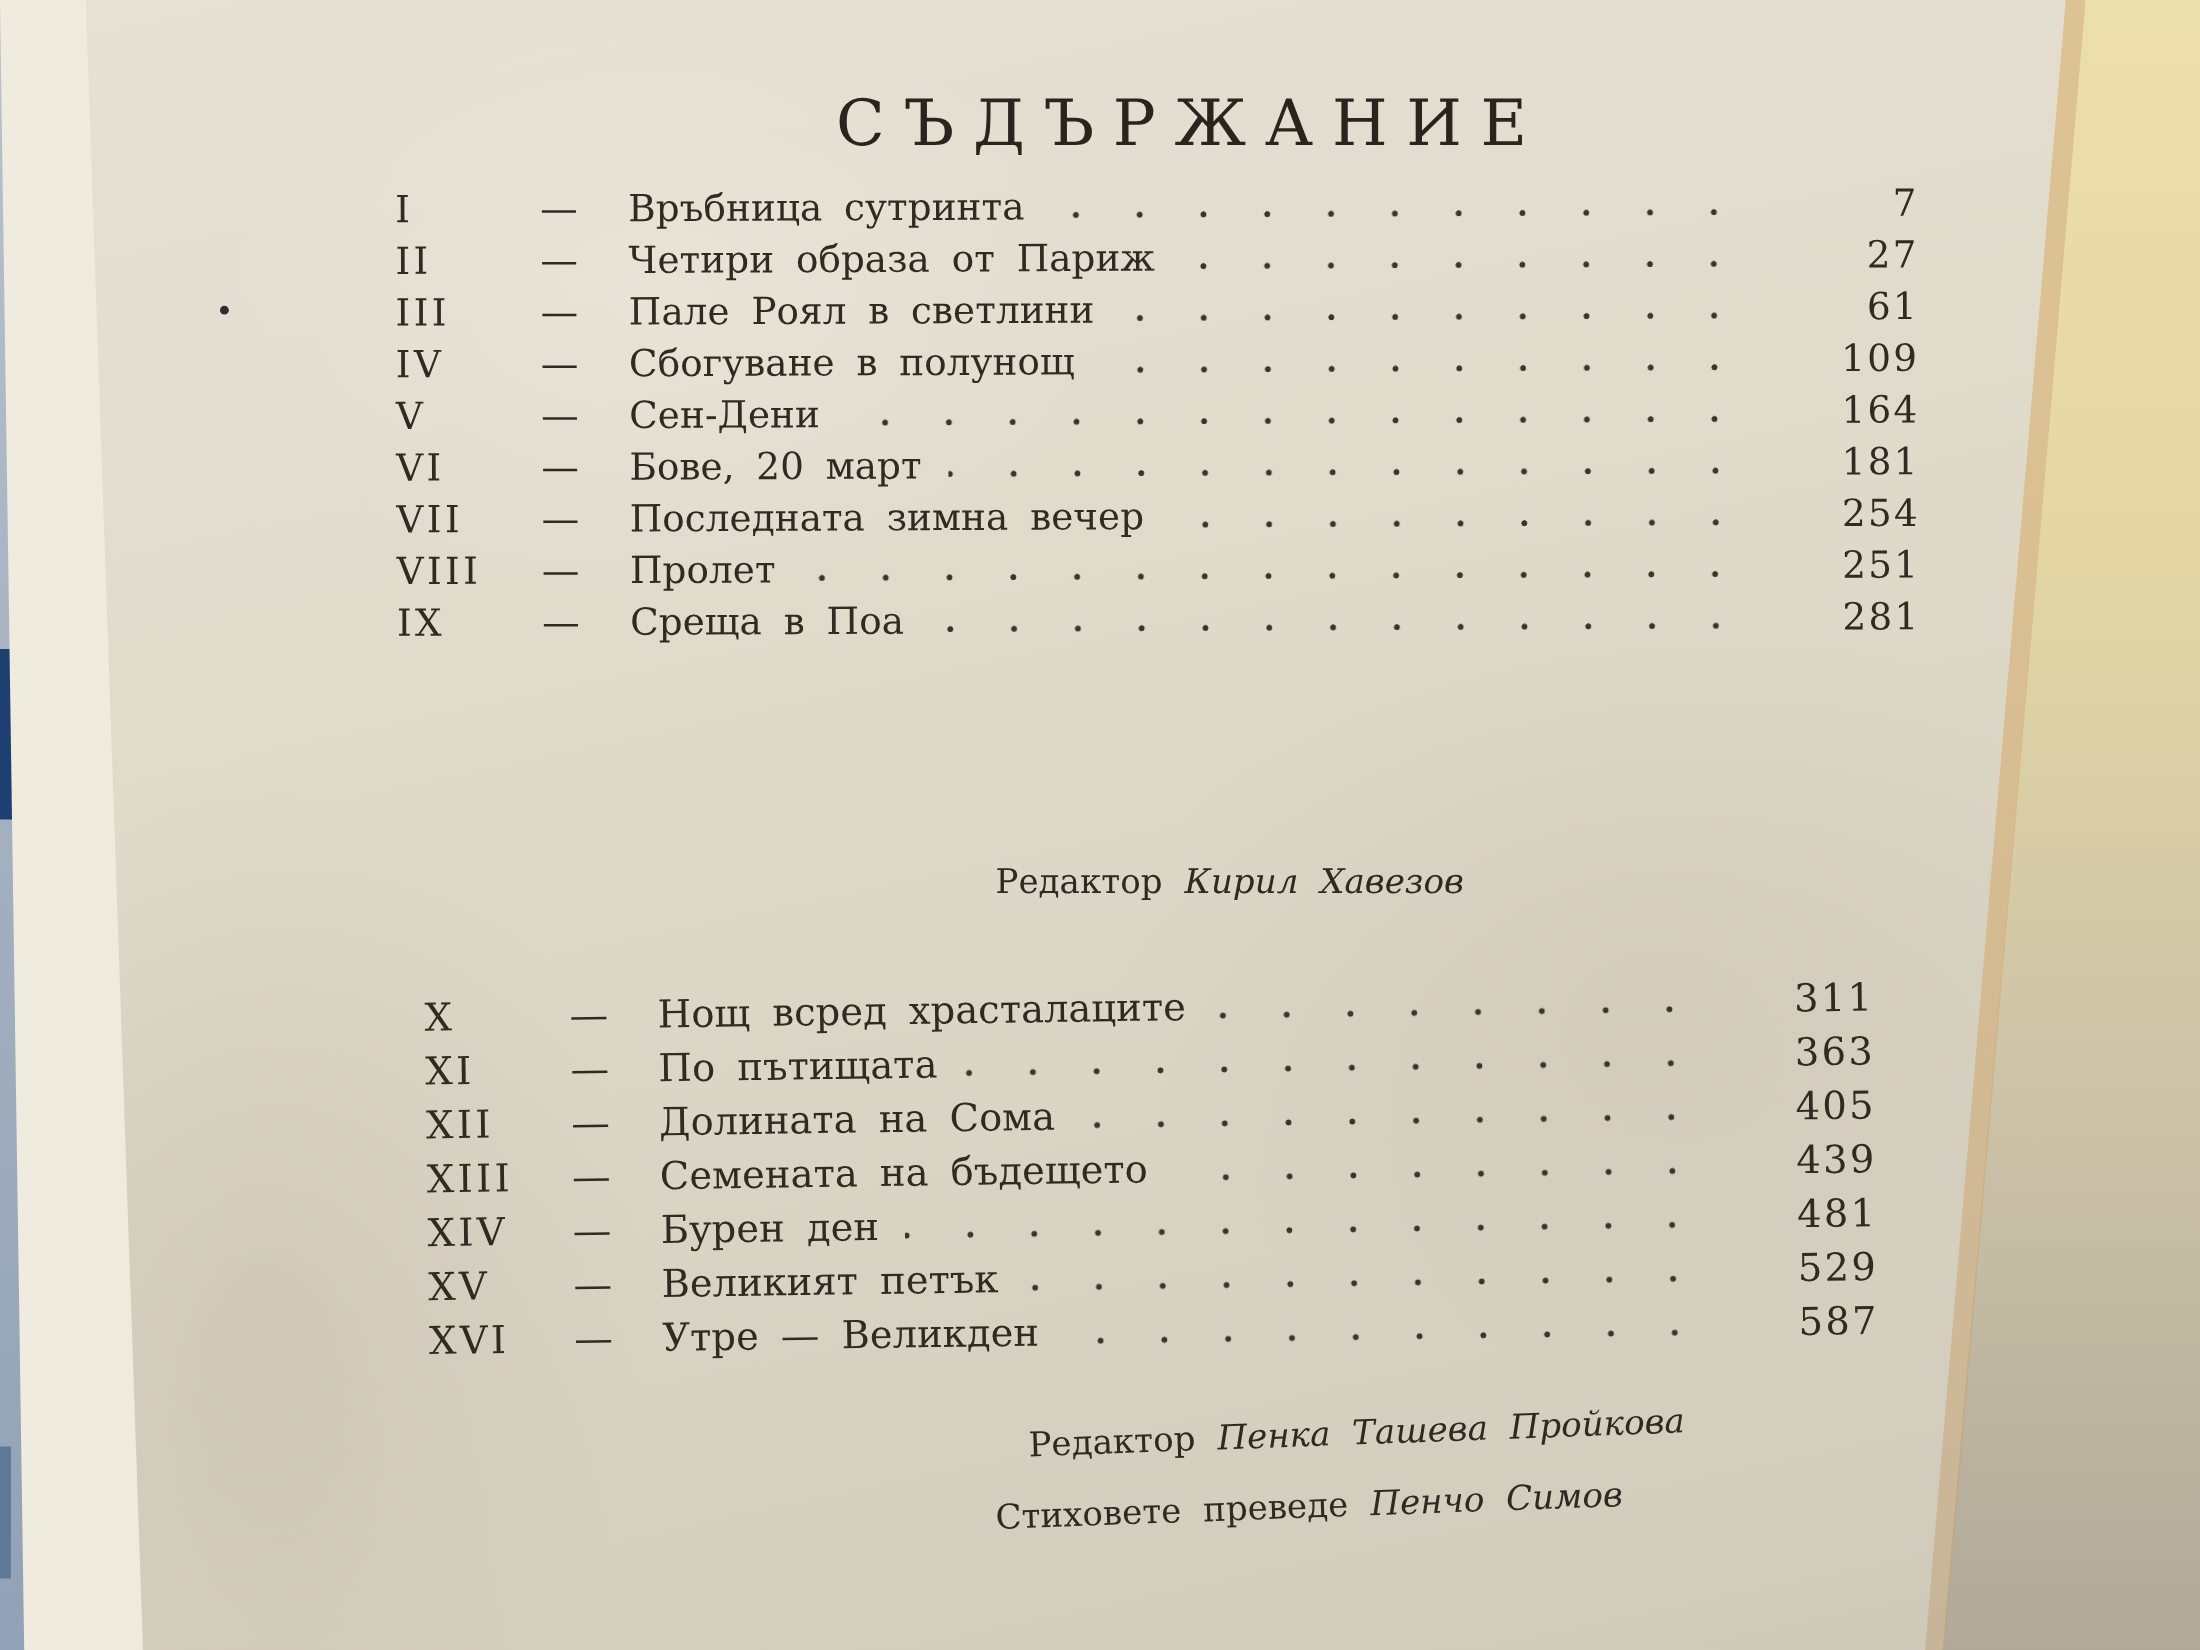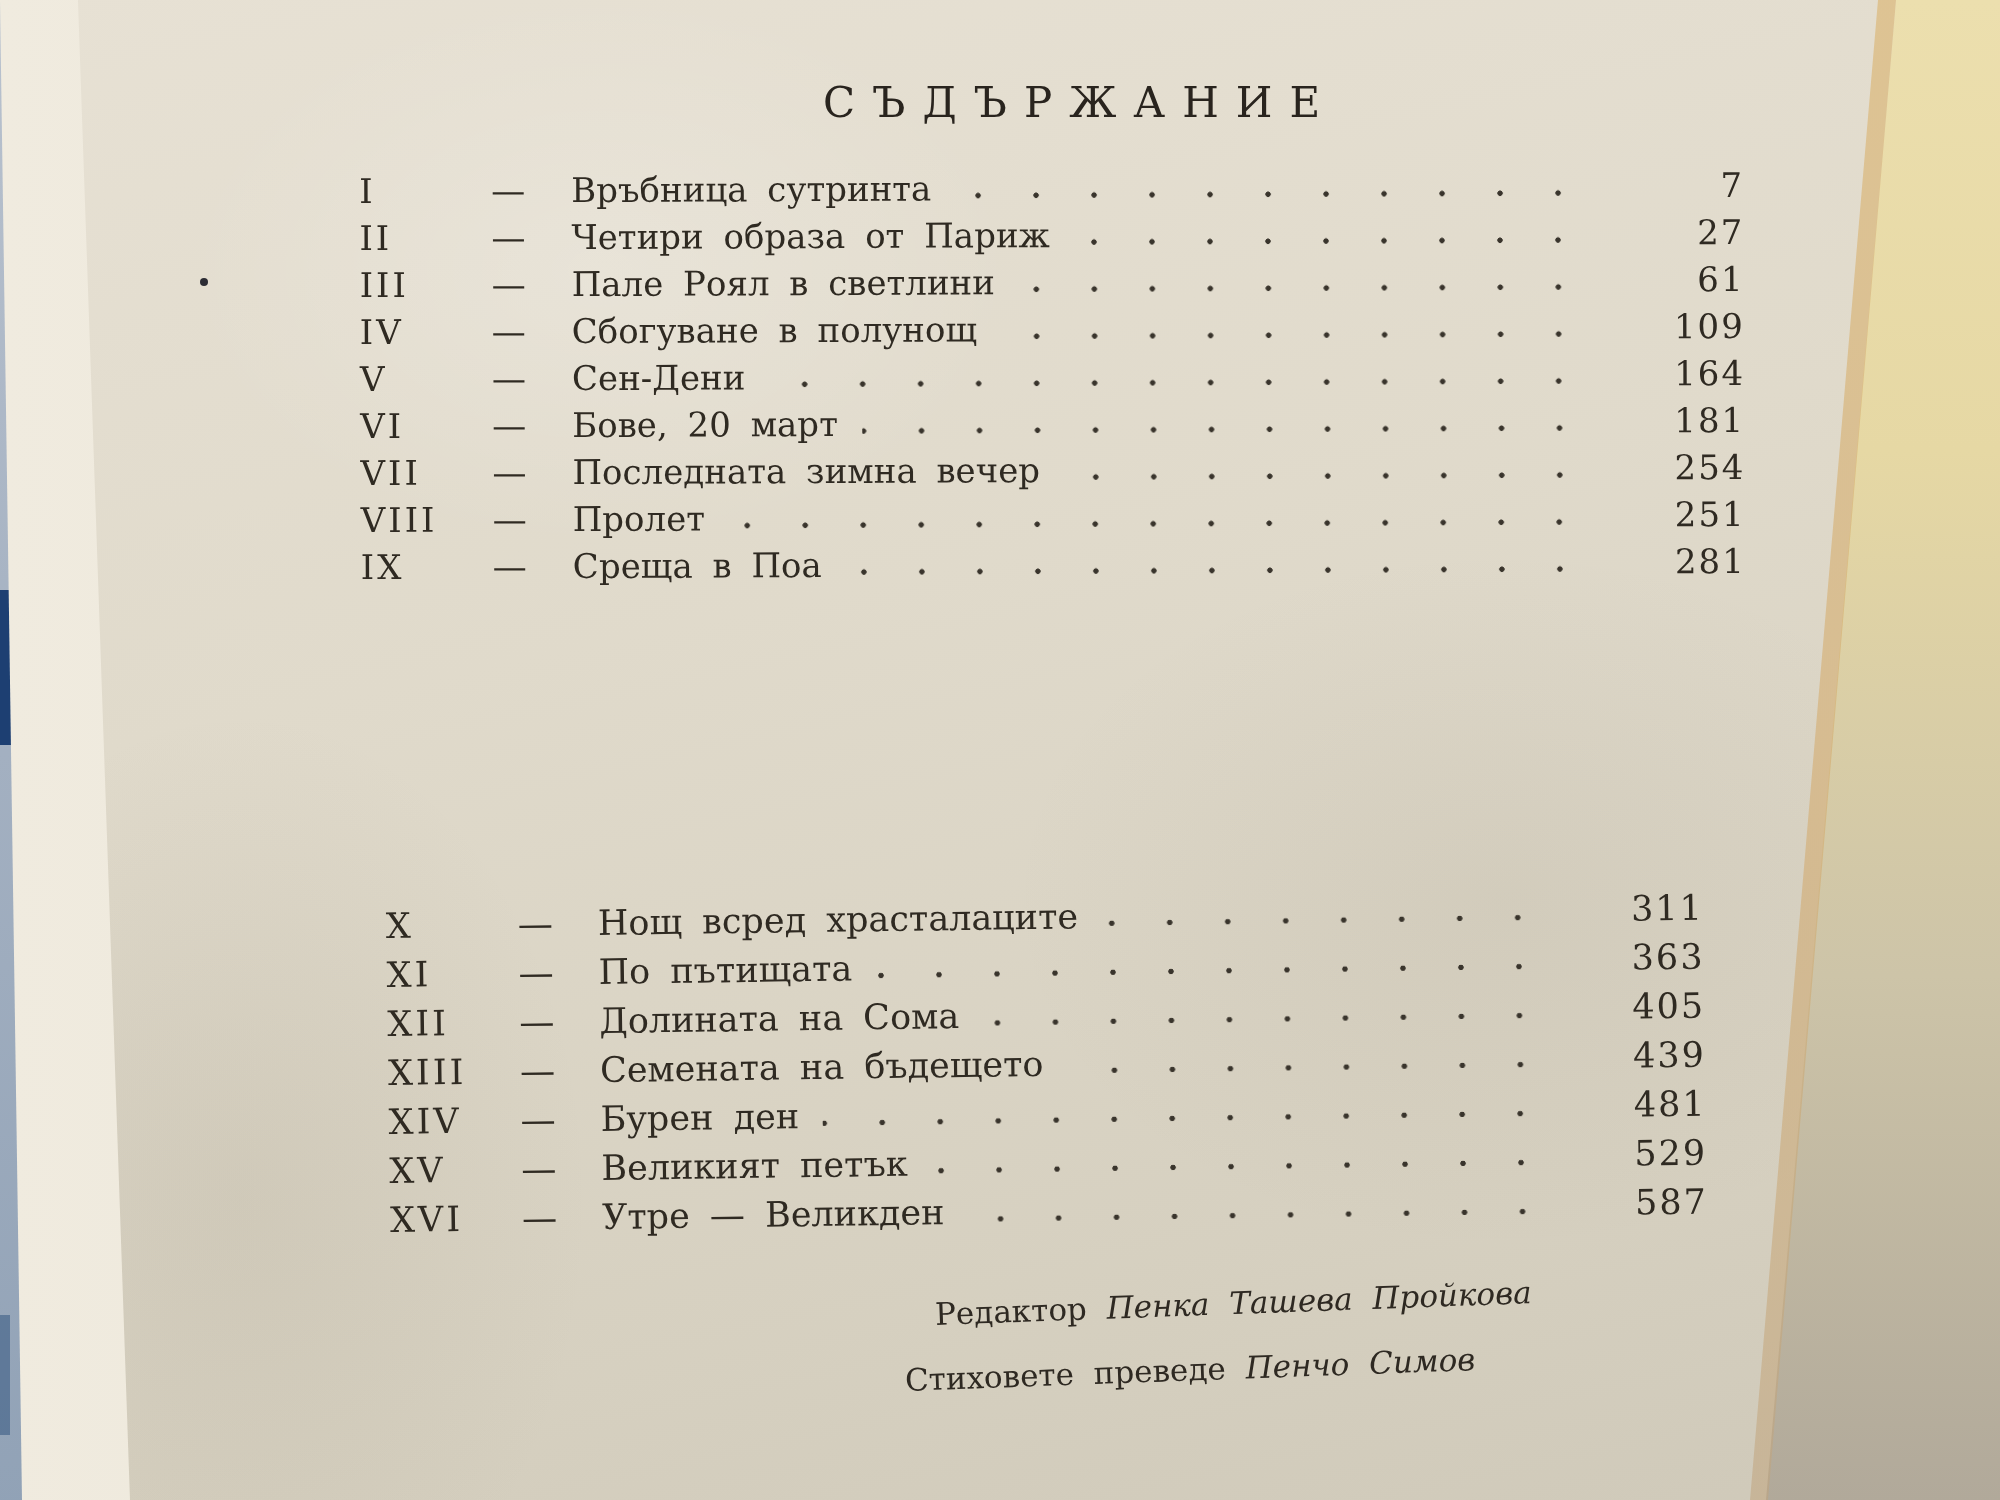--- a/index.html
+++ b/index.html
@@ -43,21 +43,21 @@
   }
   
   .right-crease{
     clip-path:polygon(1896px 0px,1878px 0px,1750px 1500px,1768px 1500px);
     background:linear-gradient(to bottom,#d9ae62 0%,#d3a868 55%,#c0a47e 100%);
     opacity:.55;
   }
   .content{position:absolute;inset:0;color:#2f2a22;}
   .page-title{
     position:absolute;left:760px;top:78px;width:640px;
-    text-align:center;font-size:42px;letter-spacing:17px;
+    text-align:center;font-size:58px;letter-spacing:17px;
     color:#29241e;white-space:nowrap;
   }
   .toc{position:absolute;display:flex;flex-direction:column;}
   .toc.part1{left:360px;top:166px;width:1385px;transform:rotate(-0.25deg);}
   .toc.part2{left:388px;top:903px;width:1318px;transform:rotate(-0.8deg);transform-origin:left center;}
   .toc-row{display:flex;align-items:baseline;font-size:34px;height:47px;line-height:44px;}
   .part2 .toc-row{font-size:35px;height:49px;line-height:46px;}
   .roman{width:132px;letter-spacing:3px;}
   .dashsep{width:80px;}
   .chapter-title{white-space:nowrap;padding-right:24px;word-spacing:9px;}
@@ -151,20 +151,23 @@
       </div>
       <div class="toc-row">
         <span class="roman">IX</span>
         <span class="dashsep">—</span>
         <span class="chapter-title">Среща в Поа</span>
         <span class="dots"></span>
         <span class="pageno">281</span>
       </div>
     </div>
 
+  <div class="credit credit-mid">
+    <span>Редактор</span><span class="name">Кирил Хавезов</span>
+  </div>
 
   <div class="toc part2" id="toc-part2">
       <div class="toc-row">
         <span class="roman">X</span>
         <span class="dashsep">—</span>
         <span class="chapter-title">Нощ всред храсталаците</span>
         <span class="dots"></span>
         <span class="pageno">311</span>
       </div>
       <div class="toc-row">

